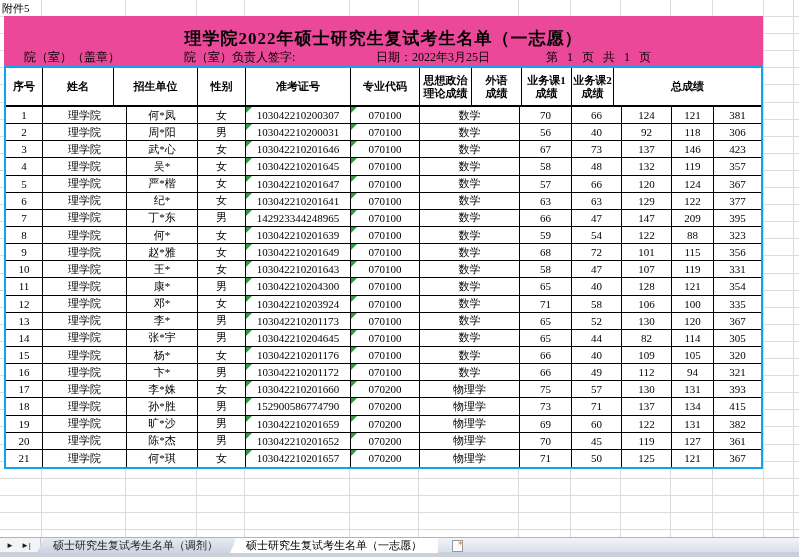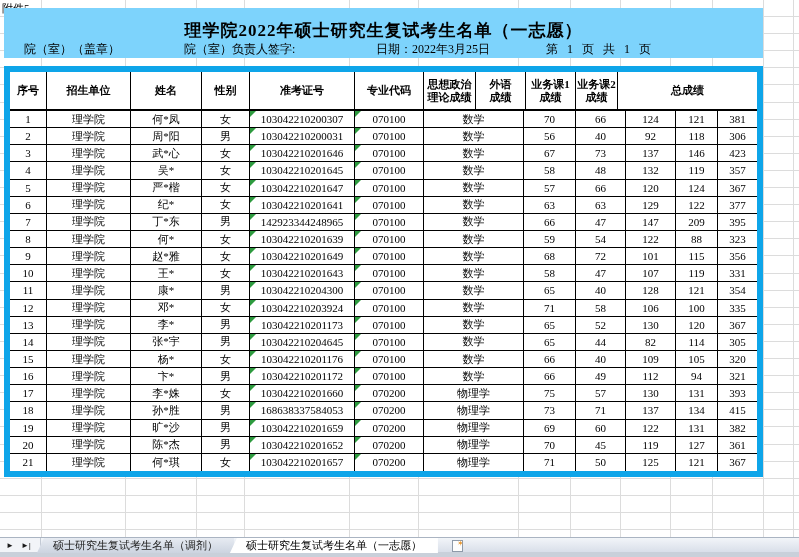--- a/index.html
+++ b/index.html
@@ -3,28 +3,28 @@
 <meta charset="utf-8">
 <style>
   html,body{margin:0;padding:0;}
   .canvas{position:relative;width:799px;height:557px;background:#ffffff;overflow:hidden;
           font-family:"Liberation Serif","DejaVu Serif",serif;color:#000;}
   
   .hgrid{position:absolute;left:0;top:0;width:799px;height:537px;
          background:repeating-linear-gradient(to bottom,transparent 0,transparent 16.1px,#dcdcdc 16.1px,#dcdcdc 17.1px);}
   .vline{position:absolute;top:0;height:537px;width:1px;background:#dcdcdc;}
   
-  .titleblock{position:absolute;left:4px;top:8px;width:759px;height:50px;background:#7dd3fc;}
+  .titleblock{position:absolute;left:4px;top:16px;width:759px;height:50px;background:#ec4899;}
   .attach{position:absolute;left:2px;top:1px;font-size:11px;}
   .title{position:absolute;left:0;top:11px;width:759px;text-align:center;font-size:17px;font-weight:bold;letter-spacing:1px;}
   .subrow{position:absolute;left:0;top:33px;width:759px;height:17px;font-size:12px;}
   .subrow span{position:absolute;white-space:nowrap;}
   .s0{left:20px;font-family:Liberation Mono, monospace;}.s1{left:180px;}.s2{left:372px;}.s3{left:542px;word-spacing:6px;}
   
-  .xtable{position:absolute;left:4px;top:66px;width:759px;background:#fff;border:6px solid #0ea5e9;box-sizing:border-box;}
+  .xtable{position:absolute;left:4px;top:66px;width:759px;background:#fff;border:2px solid #0ea5e9;box-sizing:border-box;}
   .thead{display:flex;height:37px;border-bottom:2px solid #000;}
   .trow{display:flex;height:17.15px;border-bottom:1px solid #000;box-sizing:border-box;}
   .trow:last-child{border-bottom:none;}
   .tcell{position:relative;display:flex;align-items:center;justify-content:center;text-align:center;
          border-right:1px solid #000;box-sizing:border-box;font-size:11px;overflow:hidden;}
   .tcell:last-child{border-right:none;}
   .hcell{font-weight:bold;white-space:pre-line;line-height:1.15;font-size:11px;}
   .c0{width:37px;flex:0 0 37px;}
   .c1{width:84px;flex:0 0 84px;}
   .c2{width:71px;flex:0 0 71px;}
@@ -85,22 +85,22 @@
       <span class="s0">院（室）（盖章）</span>
       <span class="s1">院（室）负责人签字:</span>
       <span class="s2">日期：2022年3月25日</span>
       <span class="s3">第 1 页 共 1 页</span>
     </div>
   </div>
 
   <div class="xtable">
     <div class="thead">
         <div class="tcell hcell c0">序号</div>
+        <div class="tcell hcell c2">姓名</div>
         <div class="tcell hcell c1">招生单位</div>
-        <div class="tcell hcell c2">姓名</div>
         <div class="tcell hcell c3">性别</div>
         <div class="tcell hcell c4">准考证号</div>
         <div class="tcell hcell c5">专业代码</div>
         <div class="tcell hcell c7">思想政治
 理论成绩</div>
         <div class="tcell hcell c8">外语
 成绩</div>
         <div class="tcell hcell c9">业务课1
 成绩</div>
         <div class="tcell hcell c10">业务课2
@@ -796,21 +796,21 @@
             <span>理学院</span>
           </div>
           <div class="tcell c2">
             <span>孙*胜</span>
           </div>
           <div class="tcell c3">
             <span>男</span>
           </div>
           <div class="tcell c4">
             <span class="tri"></span>
-            <span>168638337584053</span>
+            <span>152900586774790</span>
           </div>
           <div class="tcell c5">
             <span class="tri"></span>
             <span>070200</span>
           </div>
           <div class="tcell c6">
             <span>物理学</span>
           </div>
           <div class="tcell c7">
             <span>73</span>

